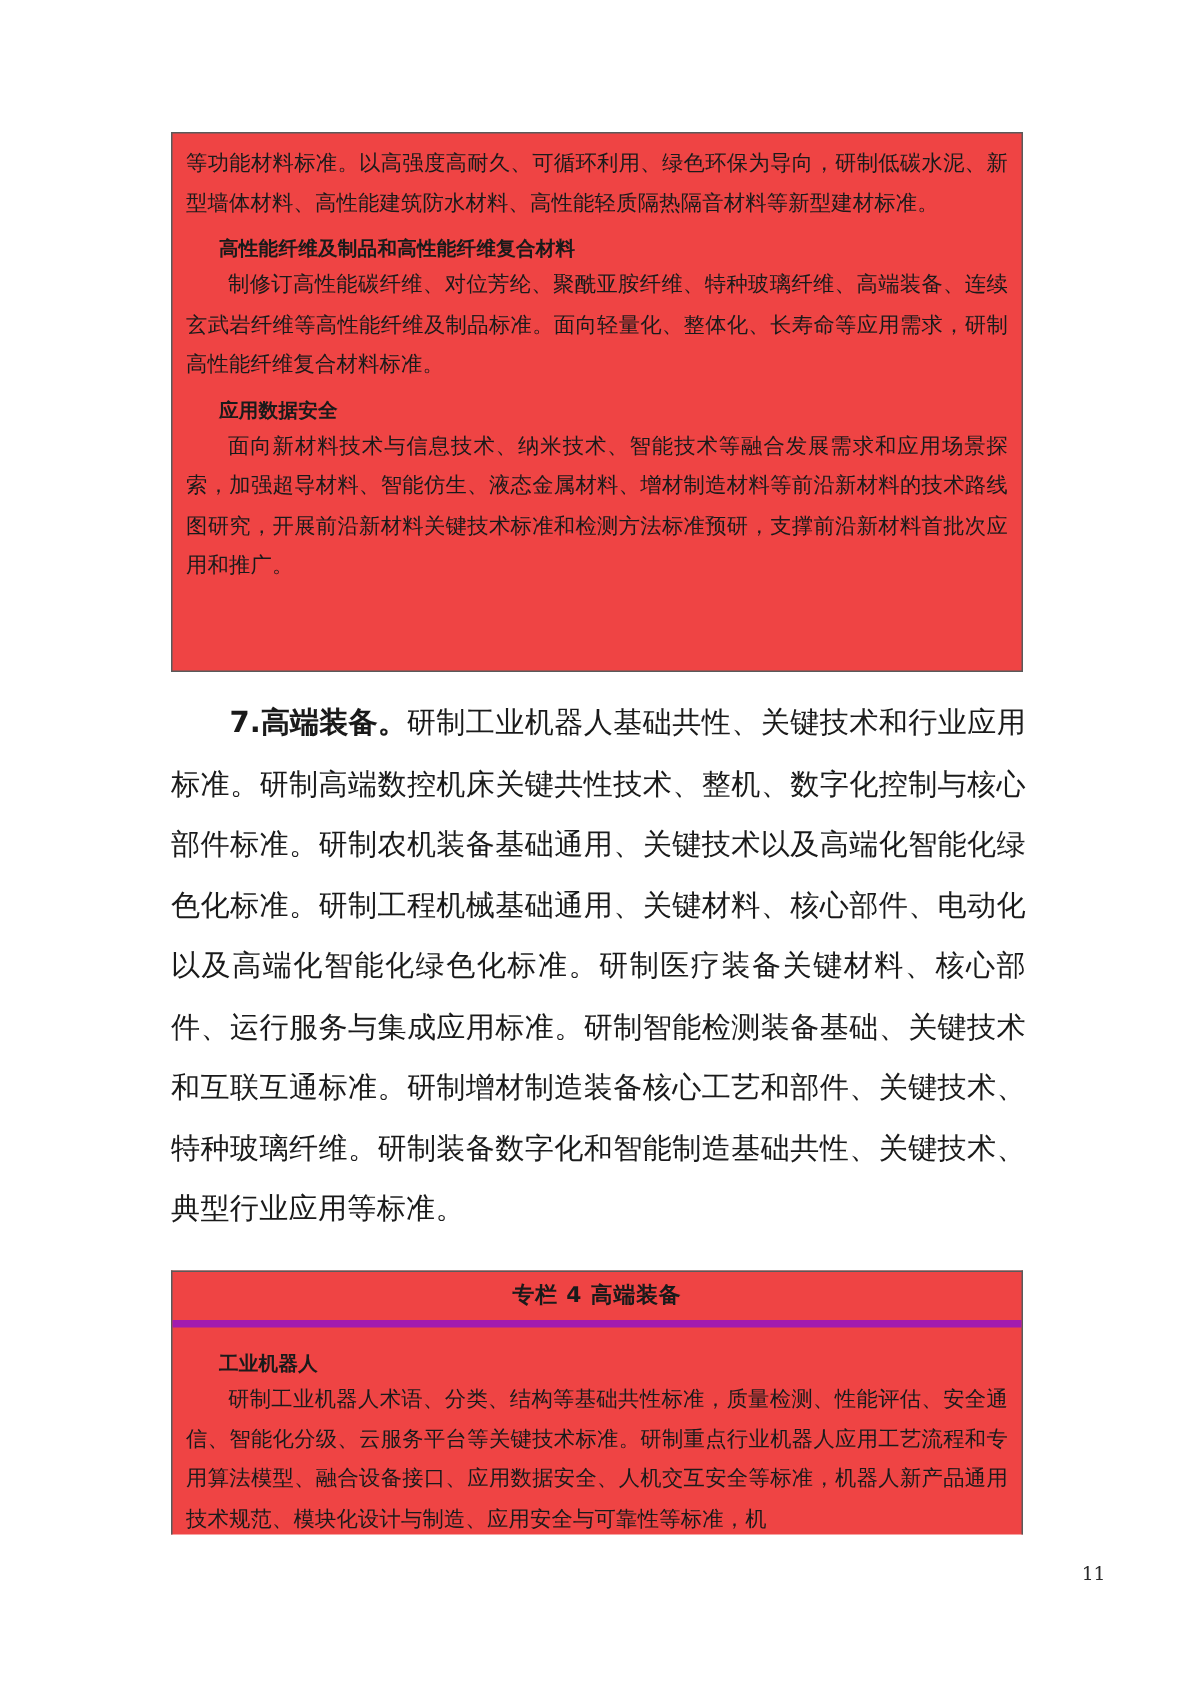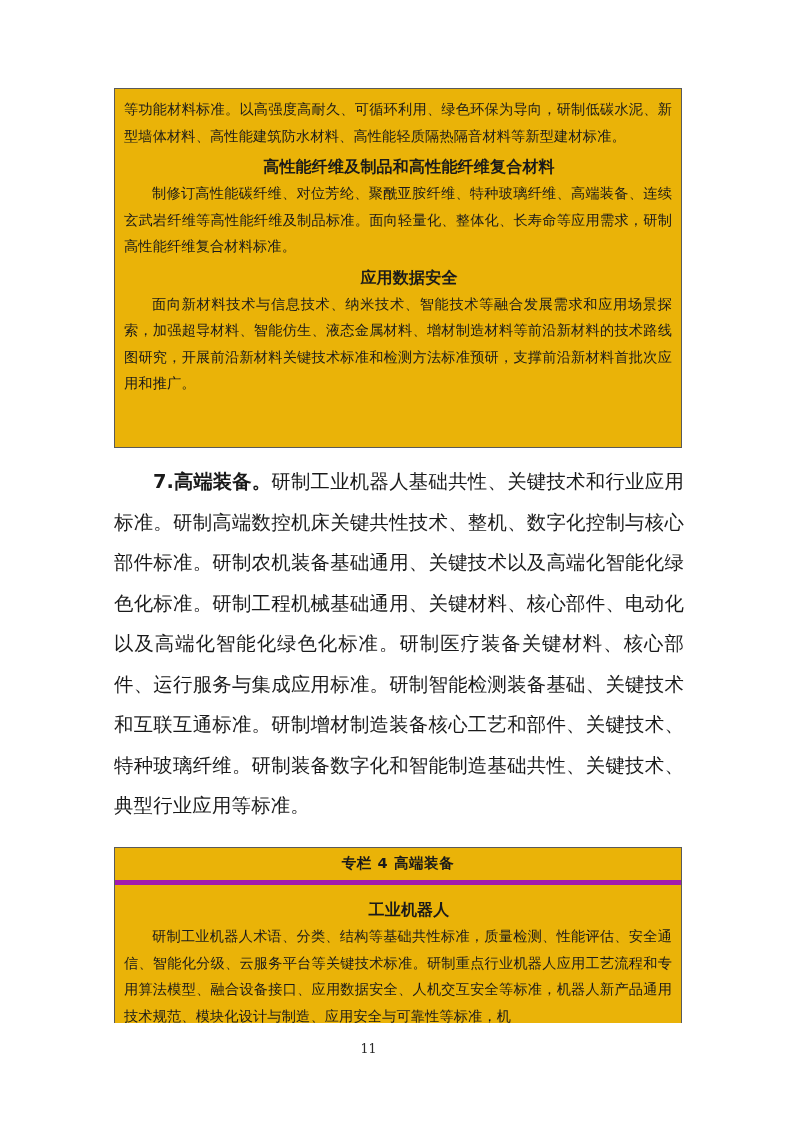--- a/index.html
+++ b/index.html
@@ -24,21 +24,21 @@
     background: #ffffff;
   }
 
   
   .box {
     position: absolute;
     left: 114px;
     width: 568px;
     border: 1px solid #5a5a5a;
     box-sizing: border-box;
-    background: #eab308;
+    background: #ef4444;
   }
   .box.box-top {
     top: 88px;
     height: 360px;
   }
   .box-inner {
     padding: 7px 9px 5px 9px;
   }
 
   .box-head {
@@ -46,25 +46,24 @@
     text-align: center;
     font-weight: bold;
     font-size: 14.5px;
     letter-spacing: 0.6px;
     padding: 6px 0 7px 0;
     font-family: "DejaVu Sans", "Liberation Sans", sans-serif;
   }
 
   .box-sub {
     font-weight: bold;
-    font-size: 16px;
+    font-size: 13px;
     margin: 8px 0 2px 22px;
     letter-spacing: 0.2px;
     font-family: "DejaVu Sans", "Liberation Sans", sans-serif;
-    text-align: center;
   }
 
   .box-p {
     font-size: 14.2px;
     line-height: 26.5px;
     text-align: justify;
     text-justify: inter-ideograph;
     text-indent: 28px;
     margin: 0;
     letter-spacing: 0.15px;
@@ -97,21 +96,21 @@
     top: 847px;
     height: 176px;
     border-bottom: none;
   }
 
   .page-num {
     position: absolute;
     left: 0;
     top: 1041px;
     width: 737px;
-    text-align: center;
+    text-align: right;
     font-size: 12.5px;
     color: #2a2a2a;
     font-family: "DejaVu Serif", "Liberation Serif", serif;
   }
 </style>
 </head>
 <body>
 
 <div class="page">
 

